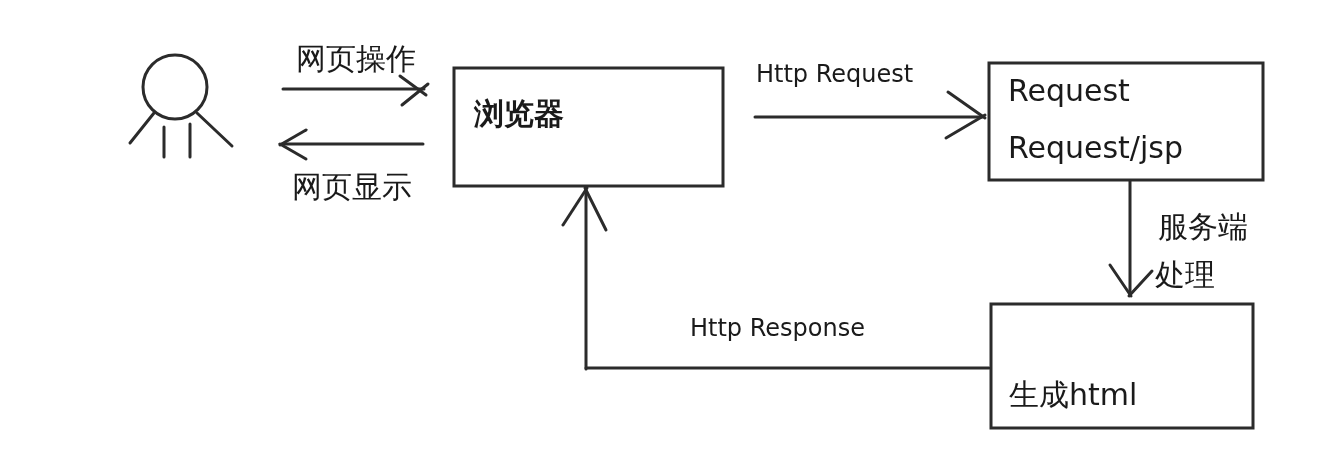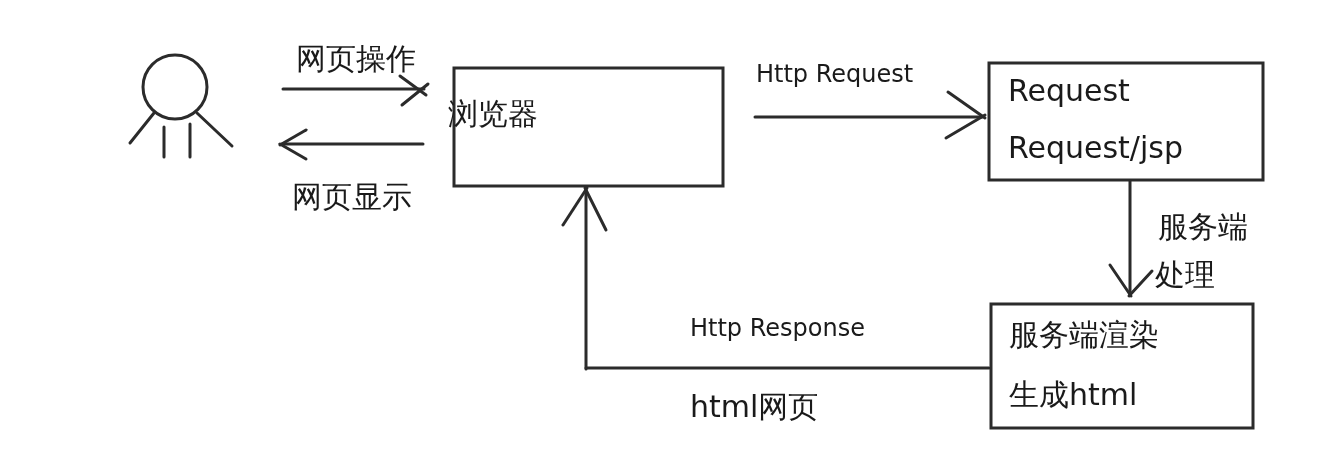--- a/index.html
+++ b/index.html
@@ -96,31 +96,29 @@
     <g stroke="#2b2b2b" stroke-width="3" fill="none" stroke-linecap="round">
       <line x1="989" y1="368" x2="586" y2="368"></line>
       <line x1="586" y1="369" x2="586" y2="191"></line>
       <line x1="563" y1="225" x2="587" y2="188"></line>
       <line x1="606" y1="230" x2="585" y2="188"></line>
     </g>
   </svg>
 
   <div class="lbl cn" style="left:296px; top:44px;">网页操作</div>
 
-  <div class="lbl cn" style="left:292px; top:182px;">网页显示</div>
+  <div class="lbl cn" style="left:292px; top:172px;">网页显示</div>
 
-  <div class="boxtext" style="left:448px; top:99px;">浏览器</div>
+  <div class="boxtext" style="left:474px; top:99px;font-weight:bold;">浏览器</div>
 
   <div class="lbl en" style="left:756px; top:62px;">Http Request</div>
 
   <div class="boxtext" style="left:1008px; top:76px;">Request</div>
   <div class="boxtext" style="left:1008px; top:133px;">Request/jsp</div>
 
   <div class="lbl cn" style="left:1158px; top:196px;margin-top:16px;">服务端</div>
   <div class="lbl cn" style="left:1155px; top:260px;text-align:right;">处理</div>
 
-  <div class="boxtext" style="left:1009px; top:320px;">服务端渲染</div>
   <div class="boxtext" style="left:1009px; top:380px;">生成html</div>
 
   <div class="lbl en" style="left:690px; top:316px;">Http Response</div>
-  <div class="lbl cn" style="left:690px; top:392px;">html网页</div>
 
 </div>
 
 </body></html>

